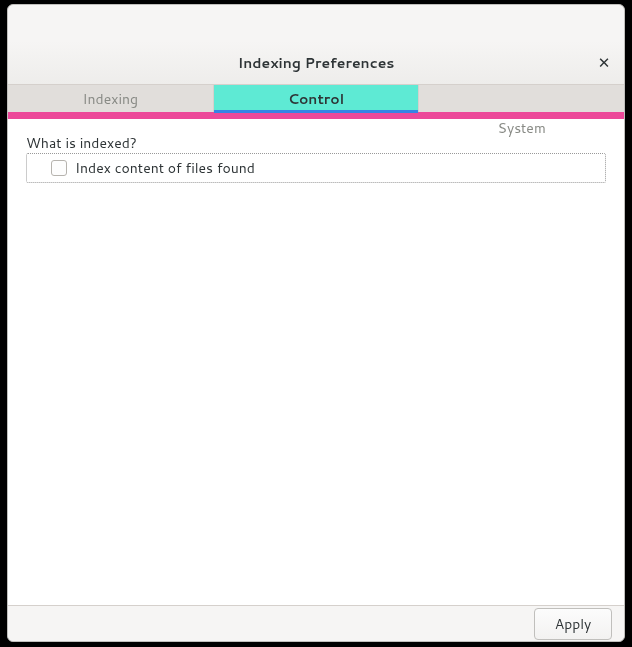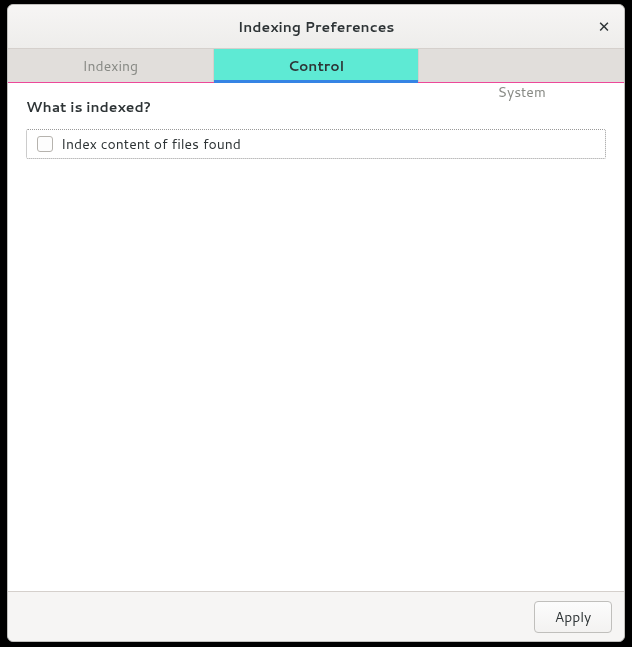--- a/index.html
+++ b/index.html
@@ -29,20 +29,21 @@
     }
     .titlebar {
       height: 44px;
       display: flex;
       align-items: center;
       justify-content: center;
       position: relative;
       border-bottom: 1px solid #d5d0cc;
       background: linear-gradient(#f6f5f4, #eeedeb);
       border-radius: 6px 6px 0 0;
+      margin-top: 36px;
     }
     .title {
       font-weight: bold;
       font-size: 14px;
       color: #2e3436;
     }
     .close-btn {
       position: absolute;
       right: 10px;
       top: 50%;
@@ -53,21 +54,21 @@
       align-items: center;
       justify-content: center;
       cursor: pointer;
       font-size: 15px;
       color: #2e3436;
       border-radius: 3px;
     }
     .tabbar {
       display: flex;
       background: #e1dedb;
-      border-bottom: 1px solid #ec4899;
+      border-bottom: 7px solid #ec4899;
       height: 34px;
     }
     .tab {
       flex: 1;
       display: flex;
       align-items: center;
       justify-content: center;
       font-size: 14px;
       color: #888a85;
       cursor: pointer;
@@ -91,29 +92,28 @@
       bottom: -1px;
       height: 3px;
       background: #3584e4;
     }
     .content {
       flex: 1;
       background: #ffffff;
       padding: 14px 18px;
     }
     .section-title {
-      font-weight: bold;
+      font-weight: normal;
       font-size: 14px;
-      margin-bottom: 12px;
       color: #2e3436;
     }
     .option-row {
       display: flex;
       align-items: center;
-      padding: 4px 0 4px 10px;
+      padding: 4px 0 4px 24px;
       margin-bottom: 2px;
     }
     .option-row.focused {
       border: 1px dotted #999;
       border-radius: 2px;
     }
     .checkbox {
       width: 16px;
       height: 16px;
       border: 1px solid #b6b3ae;
@@ -122,21 +122,21 @@
       margin-right: 8px;
       cursor: pointer;
       flex-shrink: 0;
     }
     .option-label {
       font-size: 14px;
       color: #2e3436;
       cursor: pointer;
     }
     .actionbar {
-      height: 50px;
+      height: 36px;
       display: flex;
       align-items: center;
       justify-content: flex-end;
       padding: 0 12px;
       gap: 8px;
       background: #f6f5f4;
       border-top: 1px solid #d5d0cc;
       border-radius: 0 0 6px 6px;
     }
     .btn {

